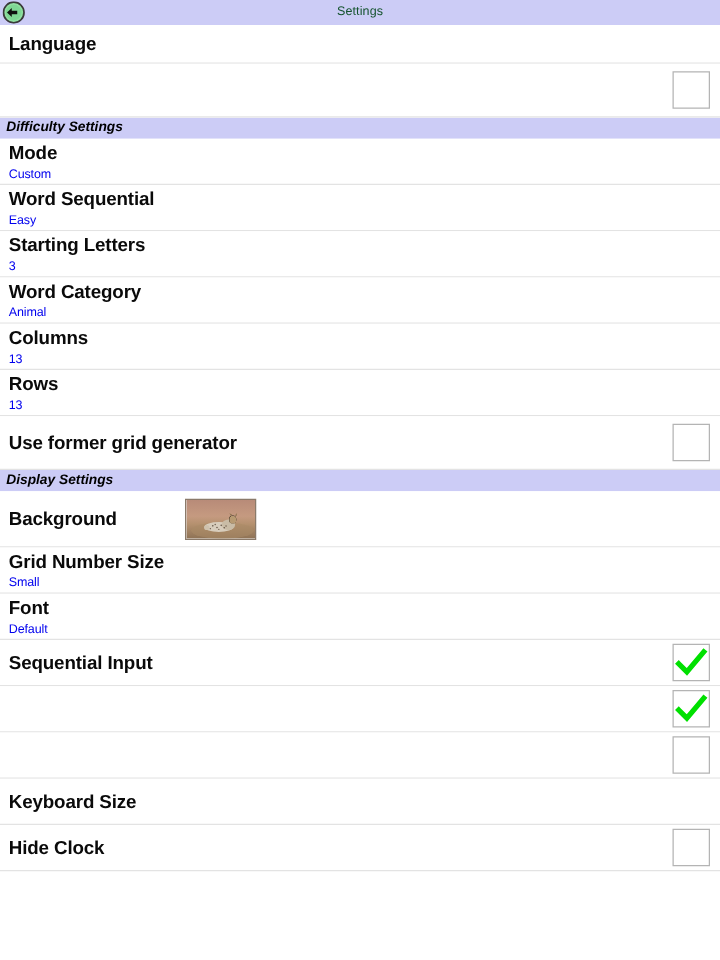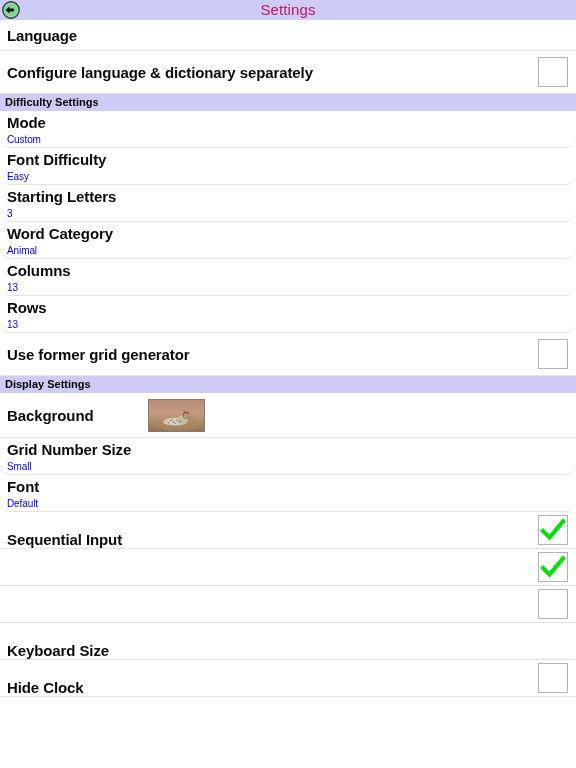--- a/index.html
+++ b/index.html
@@ -17,22 +17,22 @@
   
   .titlebar {
     position: relative;
     height: 20px;
     background: #ccccf6;
     display: flex;
     align-items: center;
     justify-content: center;
   }
   .titlebar-text {
-    font-size: 15px;
-    color: #be185d;
+    font-size: 10px;
+    color: #14532d;
     letter-spacing: 0.1px;
     line-height: 20px;
   }
   .back-btn {
     position: absolute;
     left: 2px;
     top: 1px;
     width: 18px;
     height: 18px;
     cursor: pointer;
@@ -47,42 +47,43 @@
     overflow: hidden;
   }
 
   
   .section-header {
     background: #ccccf6;
     height: 17px;
     display: flex;
     align-items: center;
     padding-left: 5px;
+    font-style: italic;
   }
   .section-header-text {
     font-size: 11px;
     font-weight: bold;
     color: #000000;
     line-height: 17px;
   }
 
   
   .row {
     position: relative;
     border-bottom: 1px solid #e3e3e3;
     padding: 0 0 0 7px;
     background: #ffffff;
     display: flex;
     flex-direction: column;
     justify-content: center;
   }
   .row.h-plain   { height: 43px; }
-  .row.h-value   { height: 37px; padding-top: 2px; border-radius: 10px; }
+  .row.h-value   { height: 37px; padding-top: 2px; }
   .row.h-bg      { height: 45px; }
-  .row.h-check   { height: 37px; justify-content: flex-end; }
+  .row.h-check   { height: 37px; }
   .row.h-first   { height: 31px; }
 
   .row-title {
     font-size: 15px;
     font-weight: bold;
     color: #0a0a0a;
     line-height: 17px;
     letter-spacing: -0.1px;
   }
   .row-value {
@@ -145,32 +146,31 @@
     </svg>
   </span>
   <span class="titlebar-text">Settings</span>
 </div>
 
 <div class="settings-list">
     <div class="row h-first">
       <div class="row-title">Language</div>
     </div>
     <div class="row h-plain">
-      <div class="row-title">Configure language &amp; dictionary separately</div>
       <span class="checkbox" role="checkbox" aria-checked="false"></span>
     </div>
     <div class="section-header">
       <span class="section-header-text">Difficulty Settings</span>
     </div>
     <div class="row h-value">
       <div class="row-title">Mode</div>
       <div class="row-value">Custom</div>
     </div>
     <div class="row h-value">
-      <div class="row-title">Font Difficulty</div>
+      <div class="row-title">Word Sequential</div>
       <div class="row-value">Easy</div>
     </div>
     <div class="row h-value">
       <div class="row-title">Starting Letters</div>
       <div class="row-value">3</div>
     </div>
     <div class="row h-value">
       <div class="row-title">Word Category</div>
       <div class="row-value">Animal</div>
     </div>

